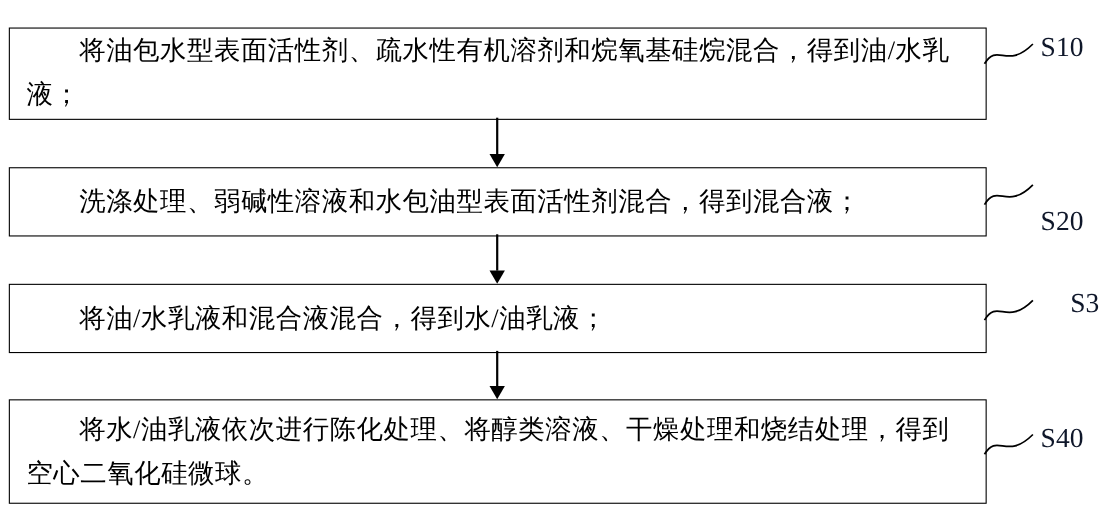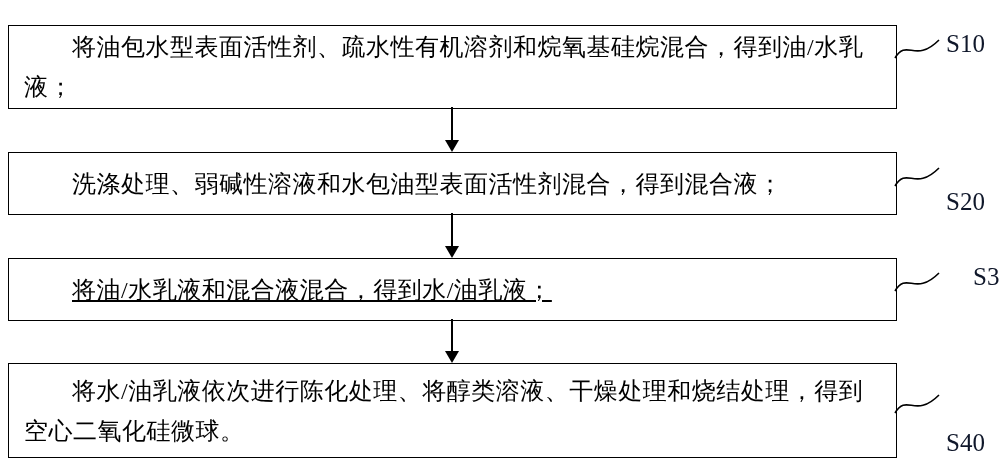--- a/index.html
+++ b/index.html
@@ -91,34 +91,34 @@
   <svg class="connector" style="left:893px; top:162px;" width="48" height="30" viewBox="0 0 48 30">
     <path d="M2,24 C14,4 22,30 46,6"></path>
   </svg>
   <div class="step-label" style="left:946px; top:158px;margin-top:30px;">S20</div>
 
   <div class="arrow" style="left:452px; top:213px; height:45px;">
     <div class="arrow-line"></div>
     <div class="arrow-head"></div>
   </div>
 
-  <div class="step-box" style="top:258px; height:61px;text-decoration:underline;">
+  <div class="step-box" style="top:258px; height:61px;">
     <p class="step-text">将油/水乳液和混合液混合，得到水/油乳液；</p>
   </div>
   <svg class="connector" style="left:893px; top:267px;" width="48" height="30" viewBox="0 0 48 30">
     <path d="M2,24 C14,4 22,30 46,6"></path>
   </svg>
   <div class="step-label" style="left:946px; top:263px;margin-left:27px;">S30</div>
 
   <div class="arrow" style="left:452px; top:319px; height:44px;">
     <div class="arrow-line"></div>
     <div class="arrow-head"></div>
   </div>
 
   <div class="step-box" style="top:363px; height:93px;">
     <p class="step-text">将水/油乳液依次进行陈化处理、将醇类溶液、干燥处理和烧结处理，得到空心二氧化硅微球。</p>
   </div>
   <svg class="connector" style="left:893px; top:389px;" width="48" height="30" viewBox="0 0 48 30">
     <path d="M2,24 C14,4 22,30 46,6"></path>
   </svg>
-  <div class="step-label" style="left:946px; top:385px;margin-top:44px;">S40</div>
+  <div class="step-label" style="left:946px; top:385px;">S40</div>
 
 </div>
 
 </body></html>

